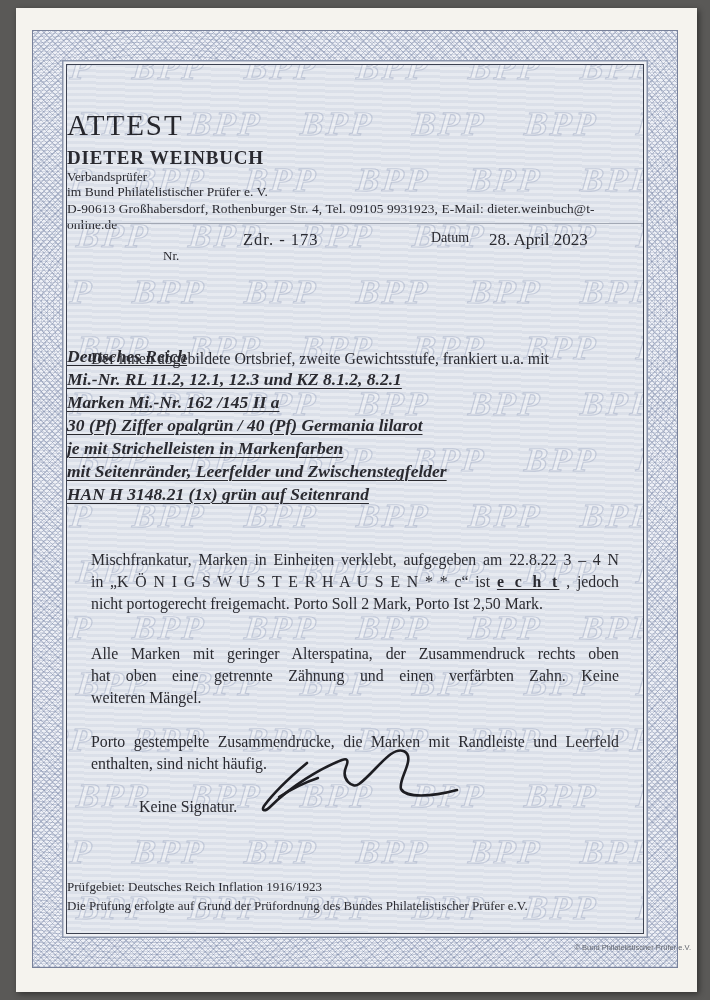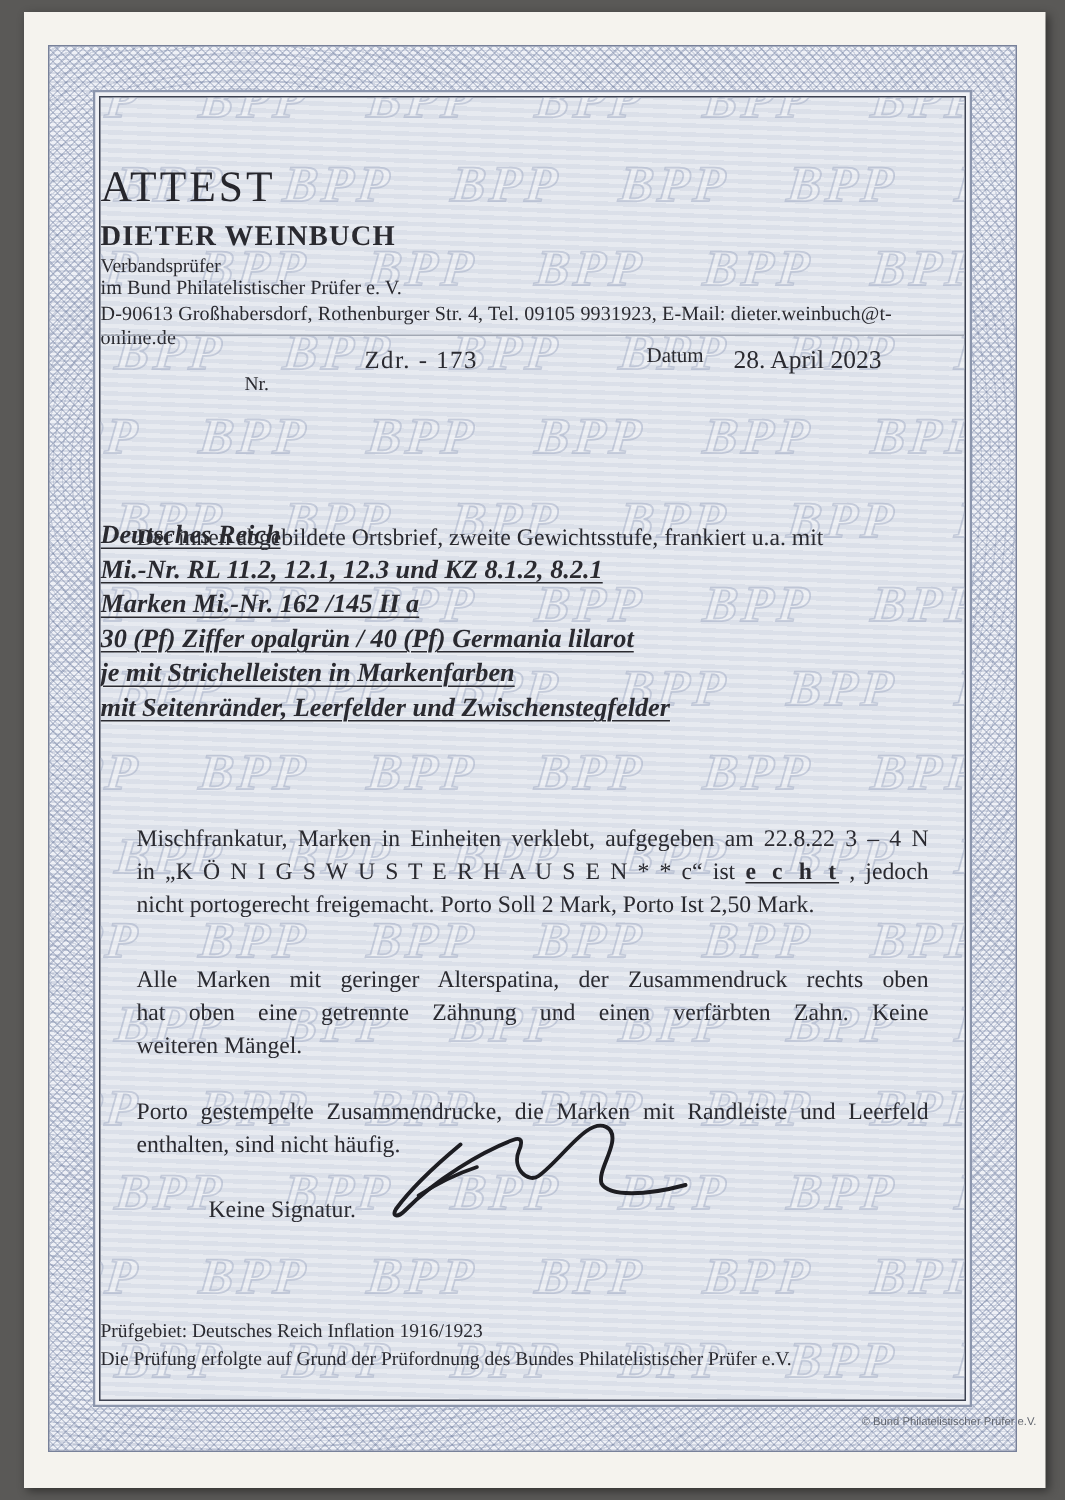--- a/index.html
+++ b/index.html
@@ -203,20 +203,21 @@
 
         <div class="abs para intro">Der innen abgebildete Ortsbrief, zweite Gewichtsstufe, frankiert u.a. mit</div>
 
         <div class="abs ctr desc">
           <div>Deutsches Reich</div>
           <div>Mi.-Nr. RL 11.2, 12.1, 12.3  und KZ 8.1.2, 8.2.1</div>
           <div>Marken Mi.-Nr. 162 /145 II a</div>
           <div>30 (Pf) Ziffer opalgrün  / 40 (Pf) Germania lilarot</div>
           <div>je mit Strichelleisten in Markenfarben</div>
           <div>mit Seitenränder, Leerfelder und Zwischenstegfelder</div>
+          <div>HAN H 3148.21 (1x) grün auf Seitenrand</div>
         </div>
 
         <div class="abs para finding">
           <div class="jline">Mischfrankatur, Marken in Einheiten verklebt, aufgegeben am 22.8.22 3 – 4 N</div>
           <div class="jline">
             <span>in „K Ö N I G S   W U S T E R H A U S E N   *  *  c“ ist</span>
             <span class="verdict">e c h t</span>
             <span>, jedoch</span>
           </div>
           <div class="jline last">nicht portogerecht freigemacht. Porto Soll 2 Mark, Porto Ist 2,50 Mark.</div>

